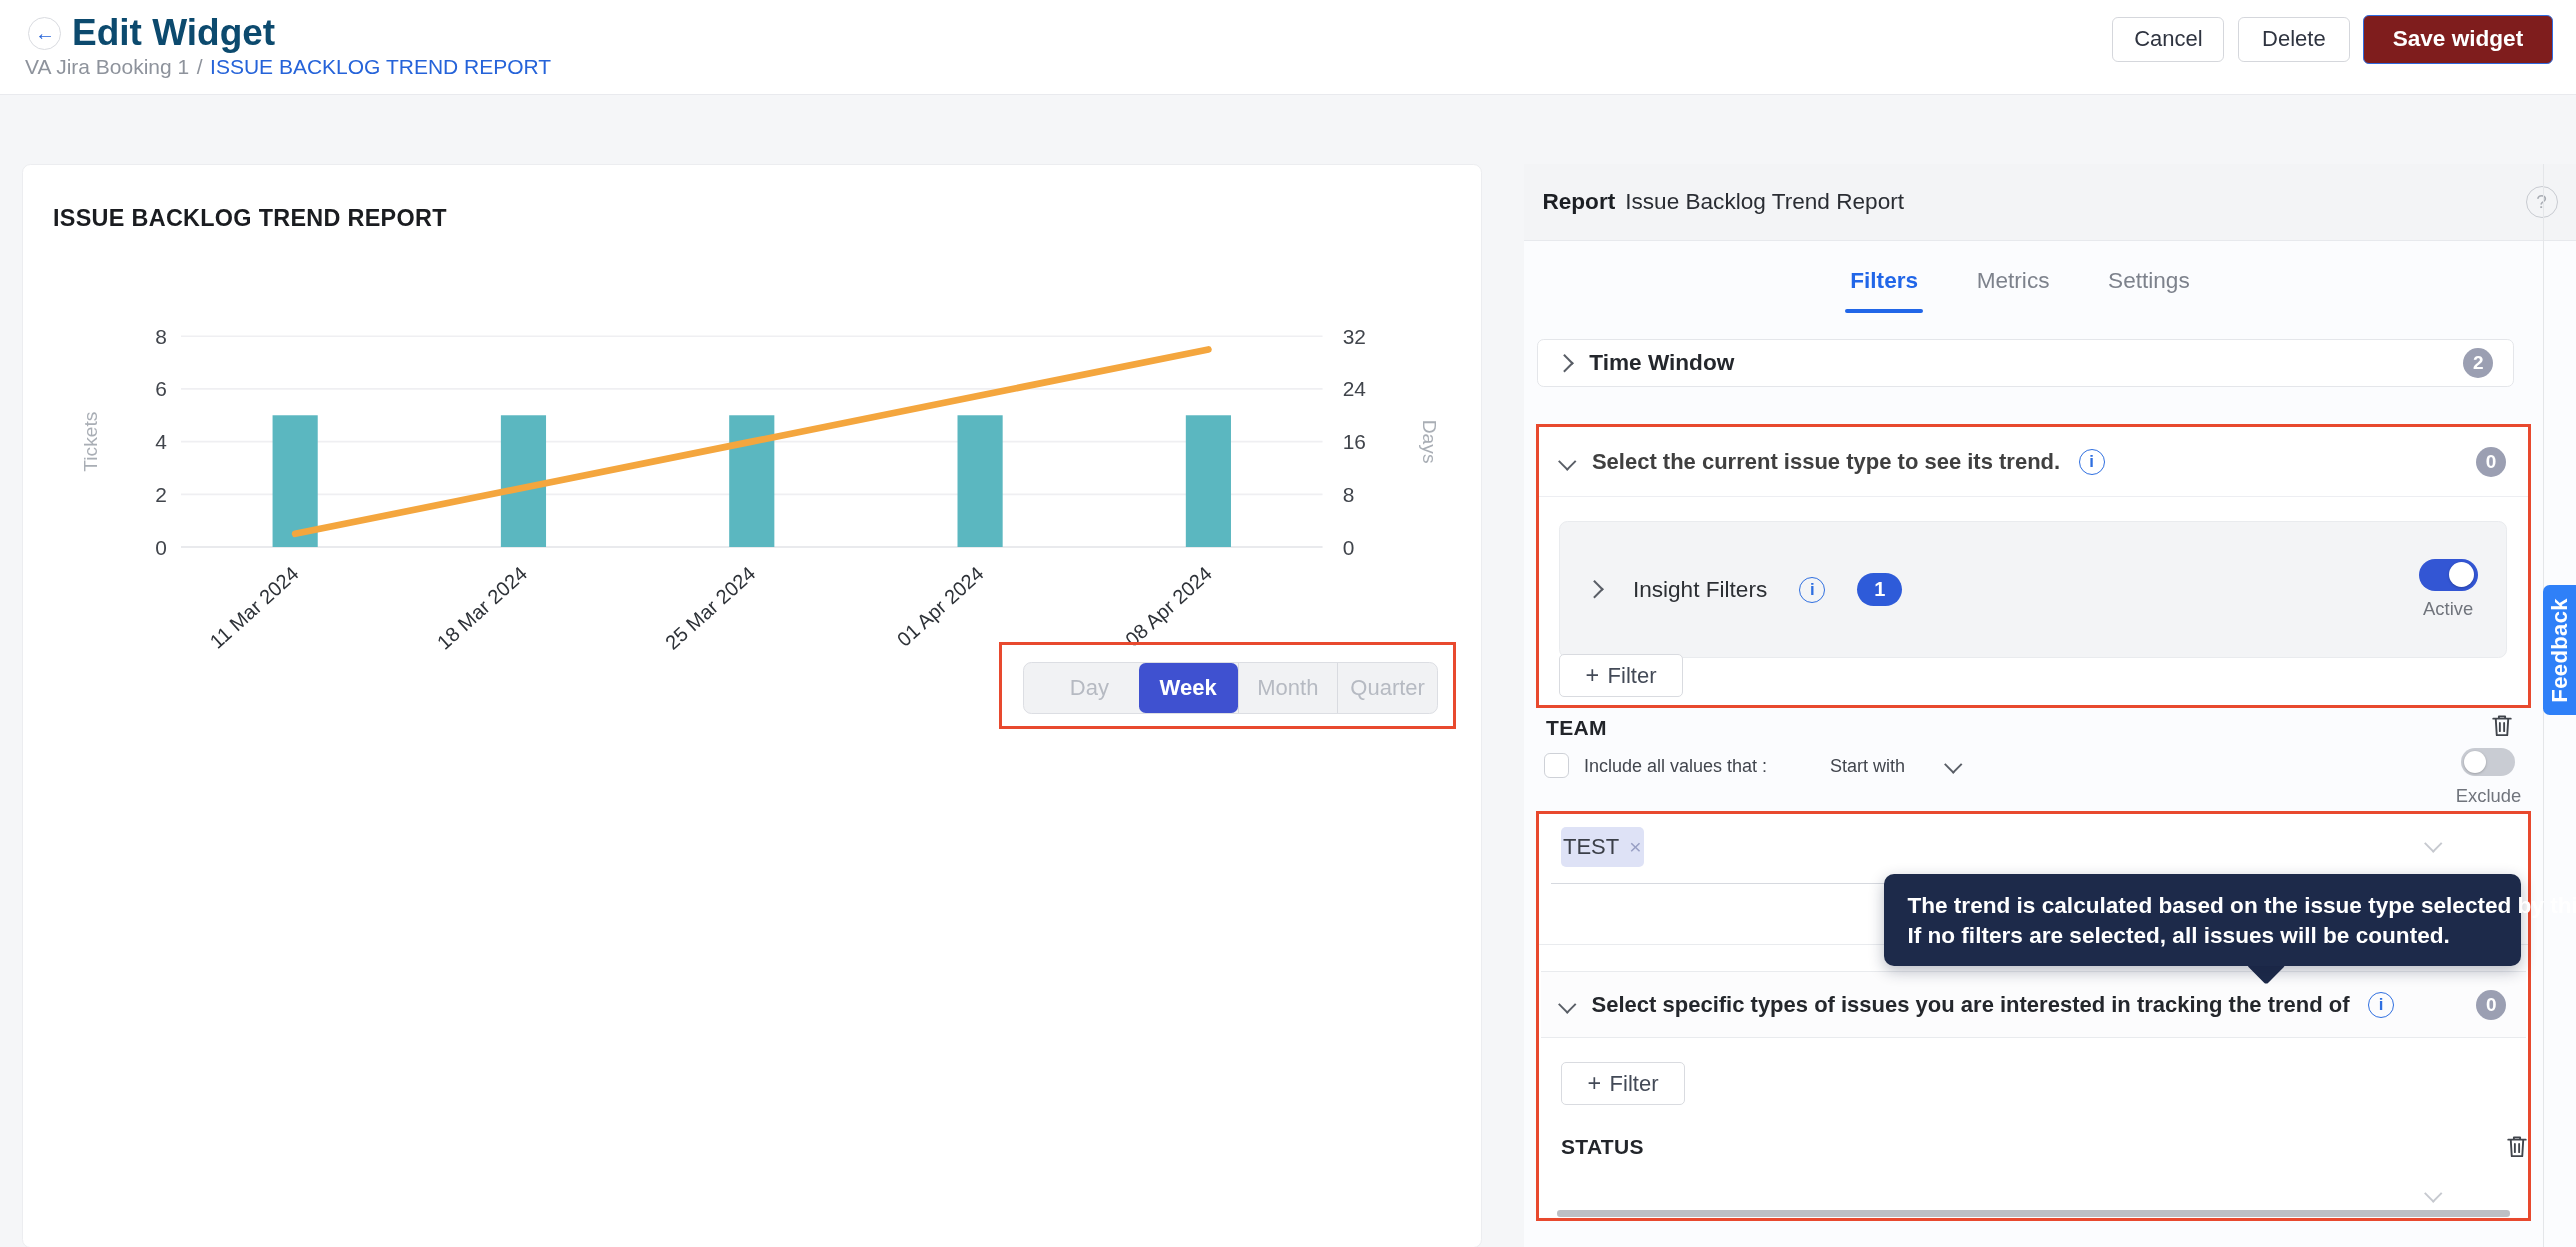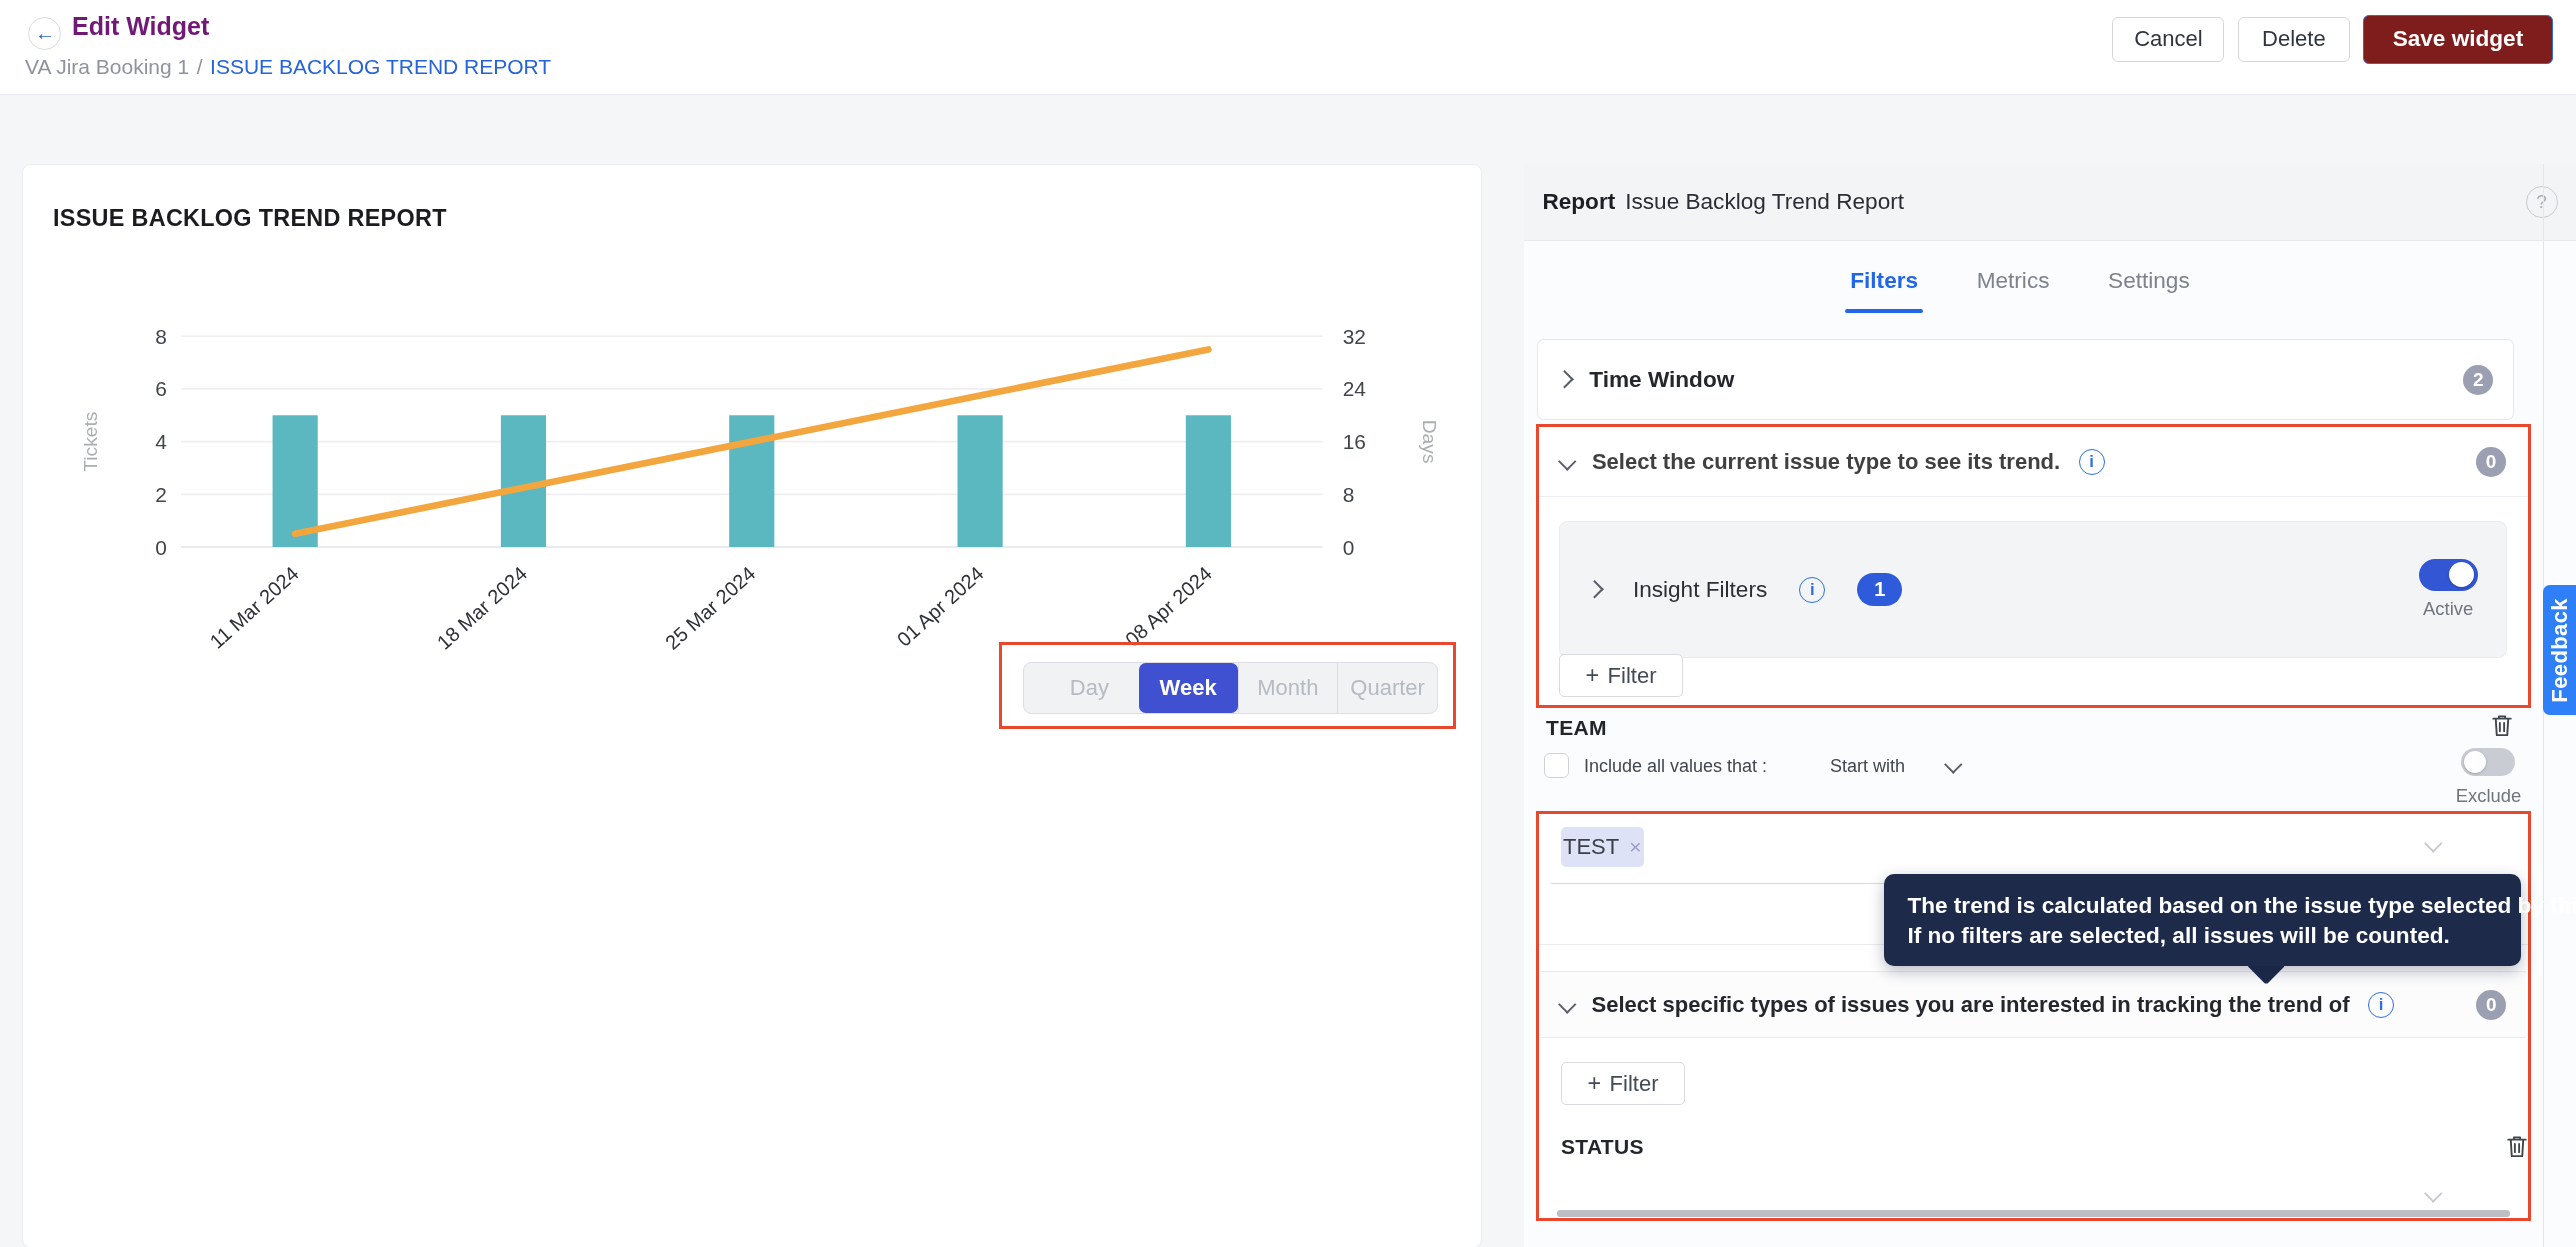--- a/index.html
+++ b/index.html
@@ -4,21 +4,21 @@
 <style>
   * { margin:0; padding:0; box-sizing:border-box; }
   html,body { width:2576px; height:1248px; }
   body { font-family:"Liberation Sans","DejaVu Sans",sans-serif; background:#f5f6f8; color:#23262b; }
   #app { position:relative; width:2576px; height:1248px; overflow:hidden; }
   .abs { position:absolute; }
 
   
   .topbar { position:absolute; left:0; top:0; width:2576px; height:95px; background:#fff; border-bottom:0.8px solid #e9eaee; }
   .back-btn { position:absolute; left:28.4px; top:16.7px; width:33px; height:33px; border-radius:50%; background:#fff; border:0.8px solid #d9dbe0; color:#2563d9; font-size:20px; display:flex; align-items:center; justify-content:center; cursor:pointer; }
-  .page-title { position:absolute; left:72px; top:11.7px; font-size:25px; font-weight:700; color:#701a75; }
+  .page-title { position:absolute; left:72px; top:11.7px; font-size:37px; font-weight:700; color:#0c4a6e; }
   .crumbs { position:absolute; left:25px; top:55px; font-size:21px; color:#8e939c; display:flex; gap:7.5px; }
   .crumbs a { color:#2563d9; text-decoration:none; }
   .top-actions { position:absolute; right:23.4px; top:13.4px; height:52px; display:flex; gap:13.4px; align-items:center; }
   .btn { font-family:inherit; font-size:22px; border-radius:5.9px; cursor:pointer; }
   .btn.ghost { width:112px; height:45px; background:#fff; border:0.8px solid #d5d7dc; color:#2f3440; }
   .btn.primary { height:49px; padding:0 28.4px; background:#7f1d1d; border:0.8px solid #2e6be0; color:#fff; font-weight:600; font-size:22.6px; }
 
   
   .left-card { position:absolute; left:22px; top:164px; width:1460px; height:1084px; background:#fff; border:0.8px solid #ecedf0; border-radius:8.4px; }
   .widget-title { position:absolute; left:30px; top:40px; font-size:23.4px; font-weight:700; letter-spacing:0.3px; color:#1a1c20; }
@@ -45,21 +45,21 @@
   .panel-head { position:absolute; left:0; top:0; right:0; height:77px; background:#f3f4f6; border-bottom:0.8px solid #e7e9ed; display:flex; align-items:center; padding:0 18.4px; font-size:22.6px; }
   .panel-head .lbl { font-weight:700; color:#1c1f24; }
   .panel-head .ttl { margin-left:10px; color:#2a2d33; }
   .help-circle { margin-left:auto; width:32px; height:32px; border-radius:50%; border:1.7px solid #c8cbd1; color:#a9adb4; font-size:19px; display:flex; align-items:center; justify-content:center; cursor:pointer; }
 
   .tabs { position:absolute; left:0; top:97px; width:992px; height:52px; display:flex; justify-content:center; gap:52px; font-size:22.6px; }
   .tab { position:relative; color:#7d828c; padding:6.7px 3.3px 15px; cursor:pointer; }
   .tab.active { color:#2166e8; font-weight:700; }
   .tab.active .tab-underline { position:absolute; left:-1.7px; right:-1.7px; bottom:0; height:4.2px; background:#2166e8; border-radius:2.5px; }
 
-  .tw-card { position:absolute; left:13.4px; top:175px; width:977px; height:81px; background:#fff; border:0.8px solid #e4e6ea; border-radius:6.7px; display:flex; align-items:center; padding:0 20px; gap:18.4px; cursor:pointer; }
+  .tw-card { position:absolute; left:13.4px; top:175px; width:977px; height:48px; background:#fff; border:0.8px solid #e4e6ea; border-radius:6.7px; display:flex; align-items:center; padding:0 20px; gap:18.4px; cursor:pointer; }
   .tw-card .lbl { font-size:22.6px; font-weight:600; color:#24272c; }
 
   .badge { min-width:30px; height:30px; border-radius:15px; background:#9b9fb2; color:#fff; font-size:19px; font-weight:700; display:flex; align-items:center; justify-content:center; margin-left:auto; }
   .pill { min-width:45px; height:33px; padding:0 8.4px; border-radius:16.7px; background:#2e5bd9; color:#fff; font-size:20px; font-weight:700; display:flex; align-items:center; justify-content:center; }
 
   .chev { display:inline-block; width:12.5px; height:12.5px; border-right:2.5px solid #595e66; border-bottom:2.5px solid #595e66; flex:none; }
   .chev.right { transform:rotate(-45deg); }
   .chev.down  { transform:rotate(45deg); }
   .chev.light { border-color:#c6c9cf; }
   .info-circle { width:26px; height:26px; border-radius:50%; border:1.7px solid #2f6fe0; color:#2f6fe0; font-size:16.7px; font-weight:700; display:flex; align-items:center; justify-content:center; flex:none; }

